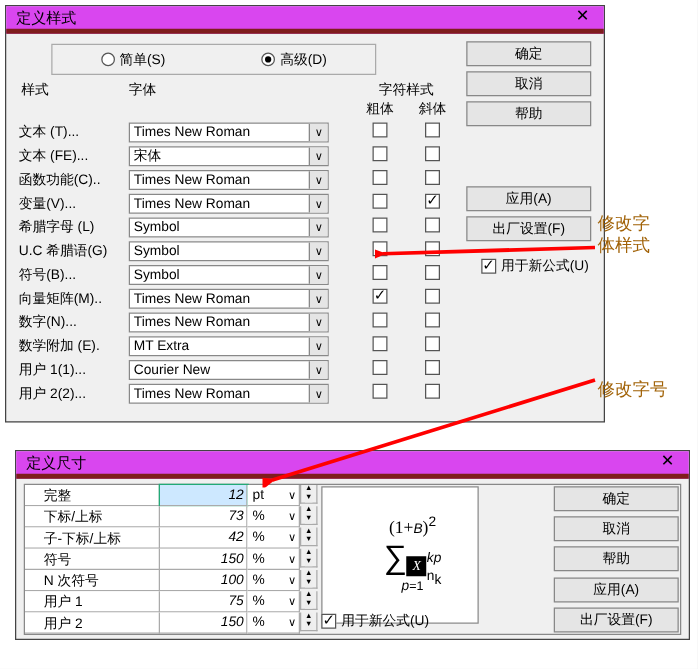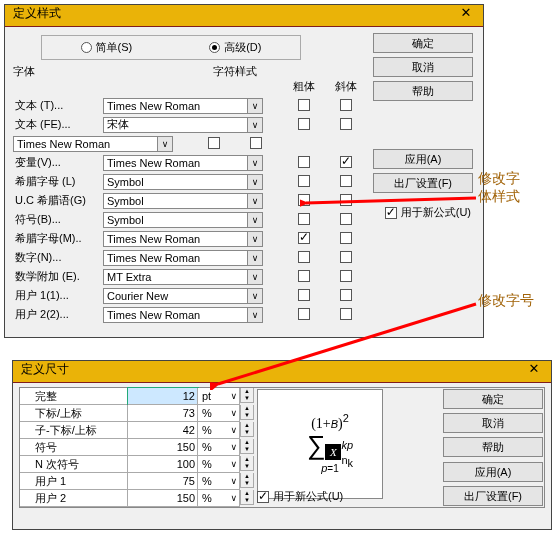--- a/index.html
+++ b/index.html
@@ -1,20 +1,20 @@
 <!DOCTYPE html>
 <html><head>
 <meta charset="utf-8">
 <style>
   * { box-sizing: border-box; margin: 0; padding: 0; font-family: "Microsoft YaHei", Arial, sans-serif; font-size: 11px; }
   body { background: #fff; width: 558px; height: 535px; position: relative; }
   .dialog { position: absolute; border: 1px solid #444; background: #f0f0f0; }
   #d1 { left: 4px; top: 4px; width: 480px; height: 334px; }
-  #d2 { left: 12px; top: 360px; width: 540px; height: 170px; }
-  .titlebar { display: flex; justify-content: space-between; height: 22px; background: #eab308; border-bottom: 1px solid #7f1d1d; padding: 0 4px 0 8px; }
+  #d2 { left: 12px; top: 360px; width: 540px; height: 152px; }
+  .titlebar { display: flex; justify-content: space-between; align-items: center; height: 22px; background: #d946ef; border-bottom: 4px solid #7f1d1d; padding: 0 4px 0 8px; }
   .titlebar-text { font-size: 12px; }
   .close-btn { width: 26px; height: 18px; text-align: center; line-height: 16px; font-size: 13px; cursor: pointer; font-family: Arial; }
   
   .d1-body { position: relative; padding: 6px 8px; }
   .radio-box { border: 1px solid #aaa; margin: 2px 4px 4px 28px; width: 260px; padding: 4px 0; display: flex; justify-content: space-around; }
   .radio-item { display: flex; align-items: center; gap: 4px; text-align: right; }
   .radio { width: 11px; height: 11px; border: 1px solid #555; border-radius: 50%; position: relative; background: #fff; }
   .radio.sel::after { content: ""; position: absolute; left: 2px; top: 2px; width: 5px; height: 5px; background: #000; border-radius: 50%; }
   .headers { display: flex; margin-top: 4px; }
   .col-style { width: 90px; padding-left: 4px; }
@@ -33,36 +33,36 @@
   .btn { width: 100px; height: 20px; border: 1px solid #888; background: #e5e5e5; text-align: center; line-height: 18px; cursor: pointer; }
   .btn-col1 { position: absolute; right: 10px; top: 6px; display: flex; flex-direction: column; gap: 4px; }
   .btn-col1b { position: absolute; right: 10px; top: 122px; display: flex; flex-direction: column; gap: 4px; }
   .newcb { position: absolute; right: 12px; top: 178px; display: flex; align-items: center; gap: 4px; }
   
   .d2-body { position: relative; padding: 4px 6px; }
   .sizegrid { border: 1px solid #888; }
   .sr { display: flex; height: 17px; }
   .sr > div { border-right: 1px solid #aaa; border-bottom: 1px solid #aaa; display: flex; align-items: center; }
   .sr .lab { width: 108px; padding-left: 15px; background: #fff; }
-  .sr .val { width: 70px; justify-content: flex-end; padding-right: 2px; background: #fff; }
+  .sr .val { width: 70px; justify-content: flex-end; padding-right: 2px; background: #fff; font-style: italic; }
   .sr .val.hl { background: #cde8ff; outline: 1px solid #2a7; }
   .sr .unit { width: 42px; padding-left: 4px; background: #fff; position: relative; justify-content: space-between; }
   .step { width: 14px; height: 15px; display: flex; flex-direction: column; border-left: 1px solid #aaa; margin-right: 0; }
   .step div { flex: 1; text-align: center; font-size: 6px; line-height: 7px; background: #eee; }
   .preview { position: absolute; left: 244px; top: 6px; width: 126px; height: 110px; border: 1px solid #888; background: #fff; display: flex; align-items: center; justify-content: center; }
   .preview-inner { font-family: "Times New Roman", serif; font-size: 14px; text-align: center; line-height: 1.1; margin-left: 20px; }
   .sum { font-size: 26px; }
   .xblk { display:inline-block; width:16px; height:16px; background:#000; color:#fff; font-family: serif; font-style: italic; line-height:16px; vertical-align: -2px;}
   .btn-col2 { position: absolute; right: 8px; top: 6px; display: flex; flex-direction: column; gap: 4px; }
   .btn-col2b { position: absolute; right: 8px; bottom: 6px; display: flex; flex-direction: column; gap: 4px; }
   .newcb2 { position: absolute; left: 244px; bottom: 8px; display: flex; align-items: center; gap: 4px; }
   
   .anno { position: absolute; color: #a16207; font-size: 14px; }
   #anno1 { left: 478px; top: 170px; }
-  #anno2 { left: 478px; top: 292px; }
+  #anno2 { left: 478px; top: 303px; }
   .arrow-svg { position: absolute; pointer-events: none; }
 </style>
 </head>
 <body>
 
 <div class="dialog" id="d1">
   <div class="titlebar">
     <span class="titlebar-text">定义样式</span>
     <span class="close-btn">✕</span>
   </div>
@@ -71,20 +71,21 @@
       <label class="radio-item">
         <span class="radio"></span>
         <span>简单(S)</span>
       </label>
       <label class="radio-item">
         <span class="radio sel"></span>
         <span>高级(D)</span>
       </label>
     </div>
     <div class="headers">
+      <div class="col-style">样式</div>
       <div class="col-font">字体</div>
       <div class="col-css">字符样式</div>
     </div>
     <div class="subhead">
       <span>粗体</span>
       <span>斜体</span>
     </div>
     <div class="rows" id="style-rows">
         <div class="row">
           <div class="row-label">文本 (T)...</div>
@@ -100,20 +101,21 @@
           <div class="row-label">文本 (FE)...</div>
           <div class="combo">
             <span>宋体</span>
             <span class="combo-arrow">∨</span>
           </div>
           <div style="width:20px"></div>
           <div class="cb-wrap"><span class="cb"></span></div>
           <div class="cb-wrap"><span class="cb"></span></div>
         </div>
         <div class="row">
+          <div class="row-label">函数功能(C)..</div>
           <div class="combo">
             <span>Times New Roman</span>
             <span class="combo-arrow">∨</span>
           </div>
           <div style="width:20px"></div>
           <div class="cb-wrap"><span class="cb"></span></div>
           <div class="cb-wrap"><span class="cb"></span></div>
         </div>
         <div class="row">
           <div class="row-label">变量(V)...</div>
@@ -149,21 +151,21 @@
           <div class="row-label">符号(B)...</div>
           <div class="combo">
             <span>Symbol</span>
             <span class="combo-arrow">∨</span>
           </div>
           <div style="width:20px"></div>
           <div class="cb-wrap"><span class="cb"></span></div>
           <div class="cb-wrap"><span class="cb"></span></div>
         </div>
         <div class="row">
-          <div class="row-label">希腊字母(M)..</div>
+          <div class="row-label">向量矩阵(M)..</div>
           <div class="combo">
             <span>Times New Roman</span>
             <span class="combo-arrow">∨</span>
           </div>
           <div style="width:20px"></div>
           <div class="cb-wrap"><span class="cb chk"></span></div>
           <div class="cb-wrap"><span class="cb"></span></div>
         </div>
         <div class="row">
           <div class="row-label">数字(N)...</div>

